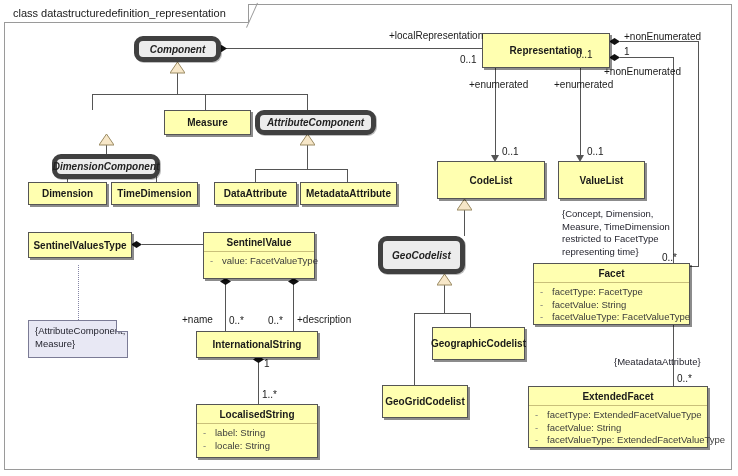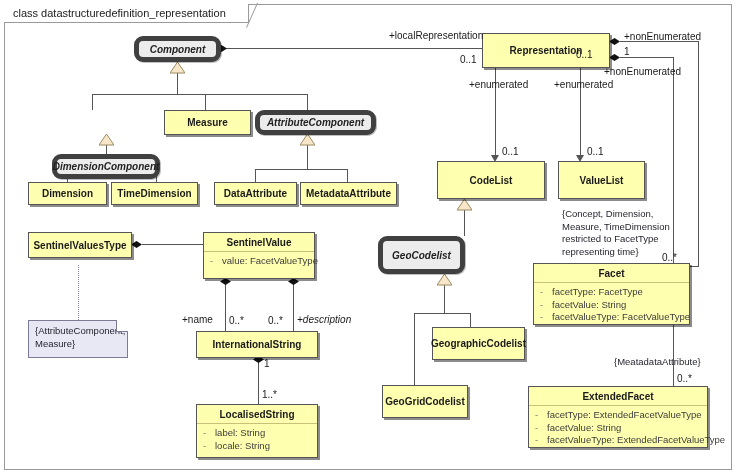--- a/index.html
+++ b/index.html
@@ -374,18 +374,18 @@
   <div class="lbl" style="left:554px; top:79px;">+enumerated</div>
   <div class="lbl" style="left:502px; top:146px;">0..1</div>
   <div class="lbl" style="left:587px; top:146px;">0..1</div>
 
   <div class="lbl" style="left:662px; top:252px;">0..*</div>
   <div class="lbl" style="left:677px; top:373px;">0..*</div>
 
   <div class="lbl" style="left:182px; top:314px;">+name</div>
   <div class="lbl" style="left:229px; top:315px;">0..*</div>
   <div class="lbl" style="left:268px; top:315px;">0..*</div>
-  <div class="lbl" style="left:297px; top:314px;font-style:italic;">+description</div>
+  <div class="lbl" style="left:297px; top:314px;">+description</div>
 
   <div class="lbl" style="left:264px; top:358px;">1</div>
   <div class="lbl" style="left:262px; top:389px;">1..*</div>
 
 </div>
 
 </body></html>

